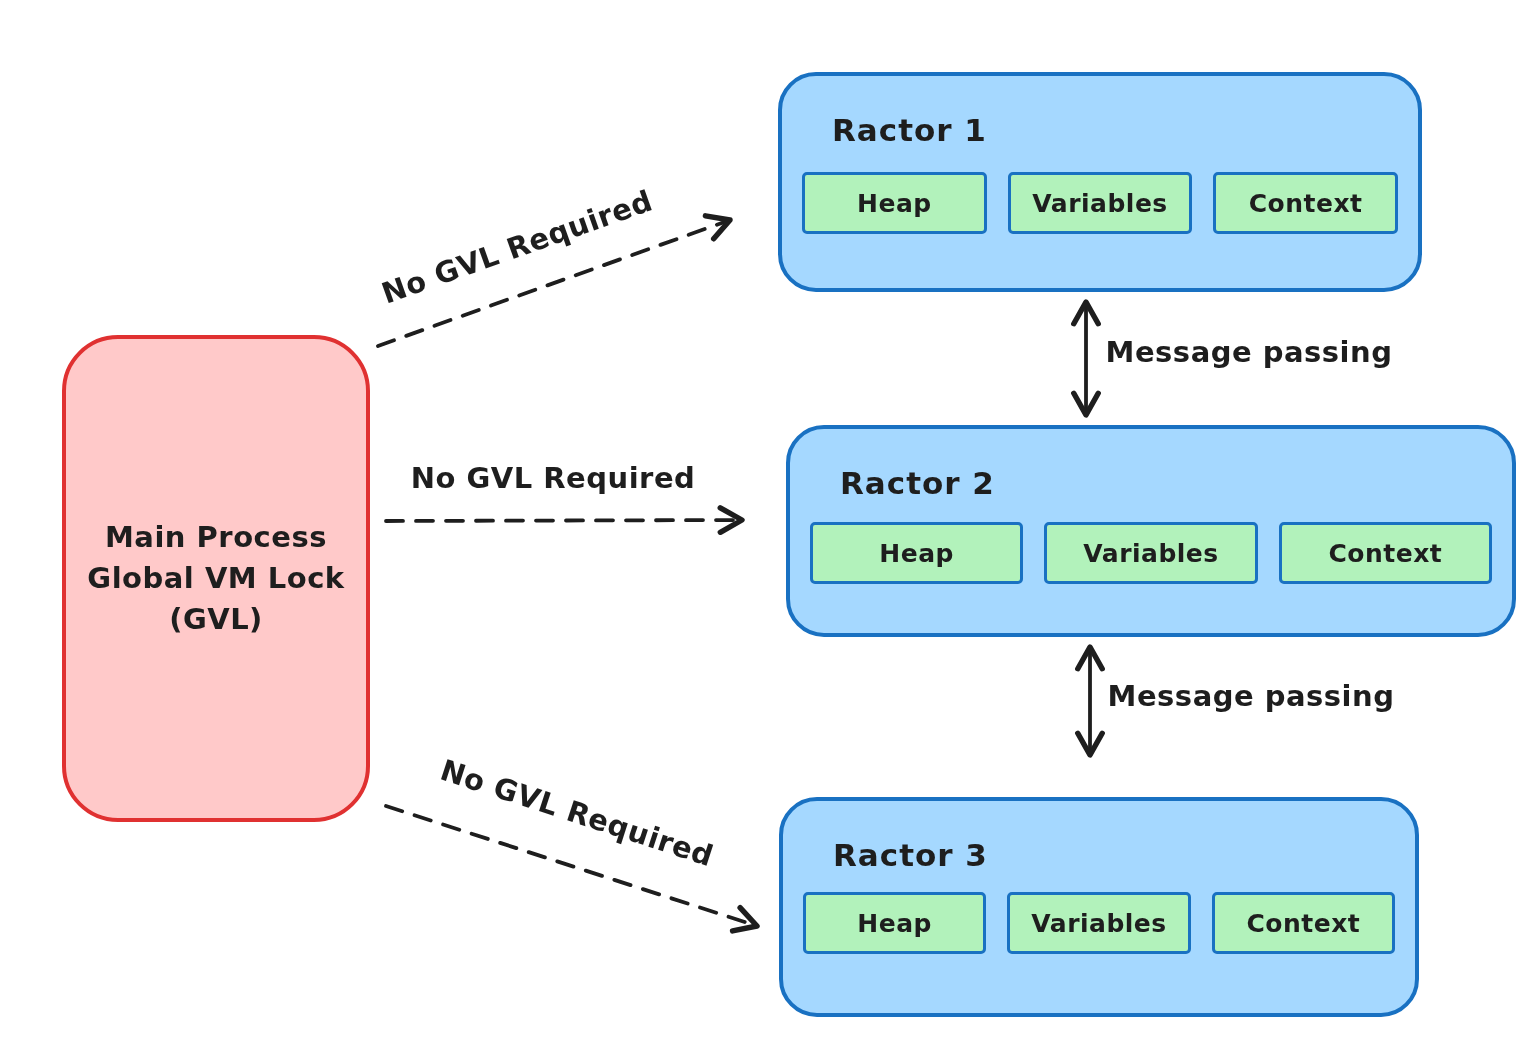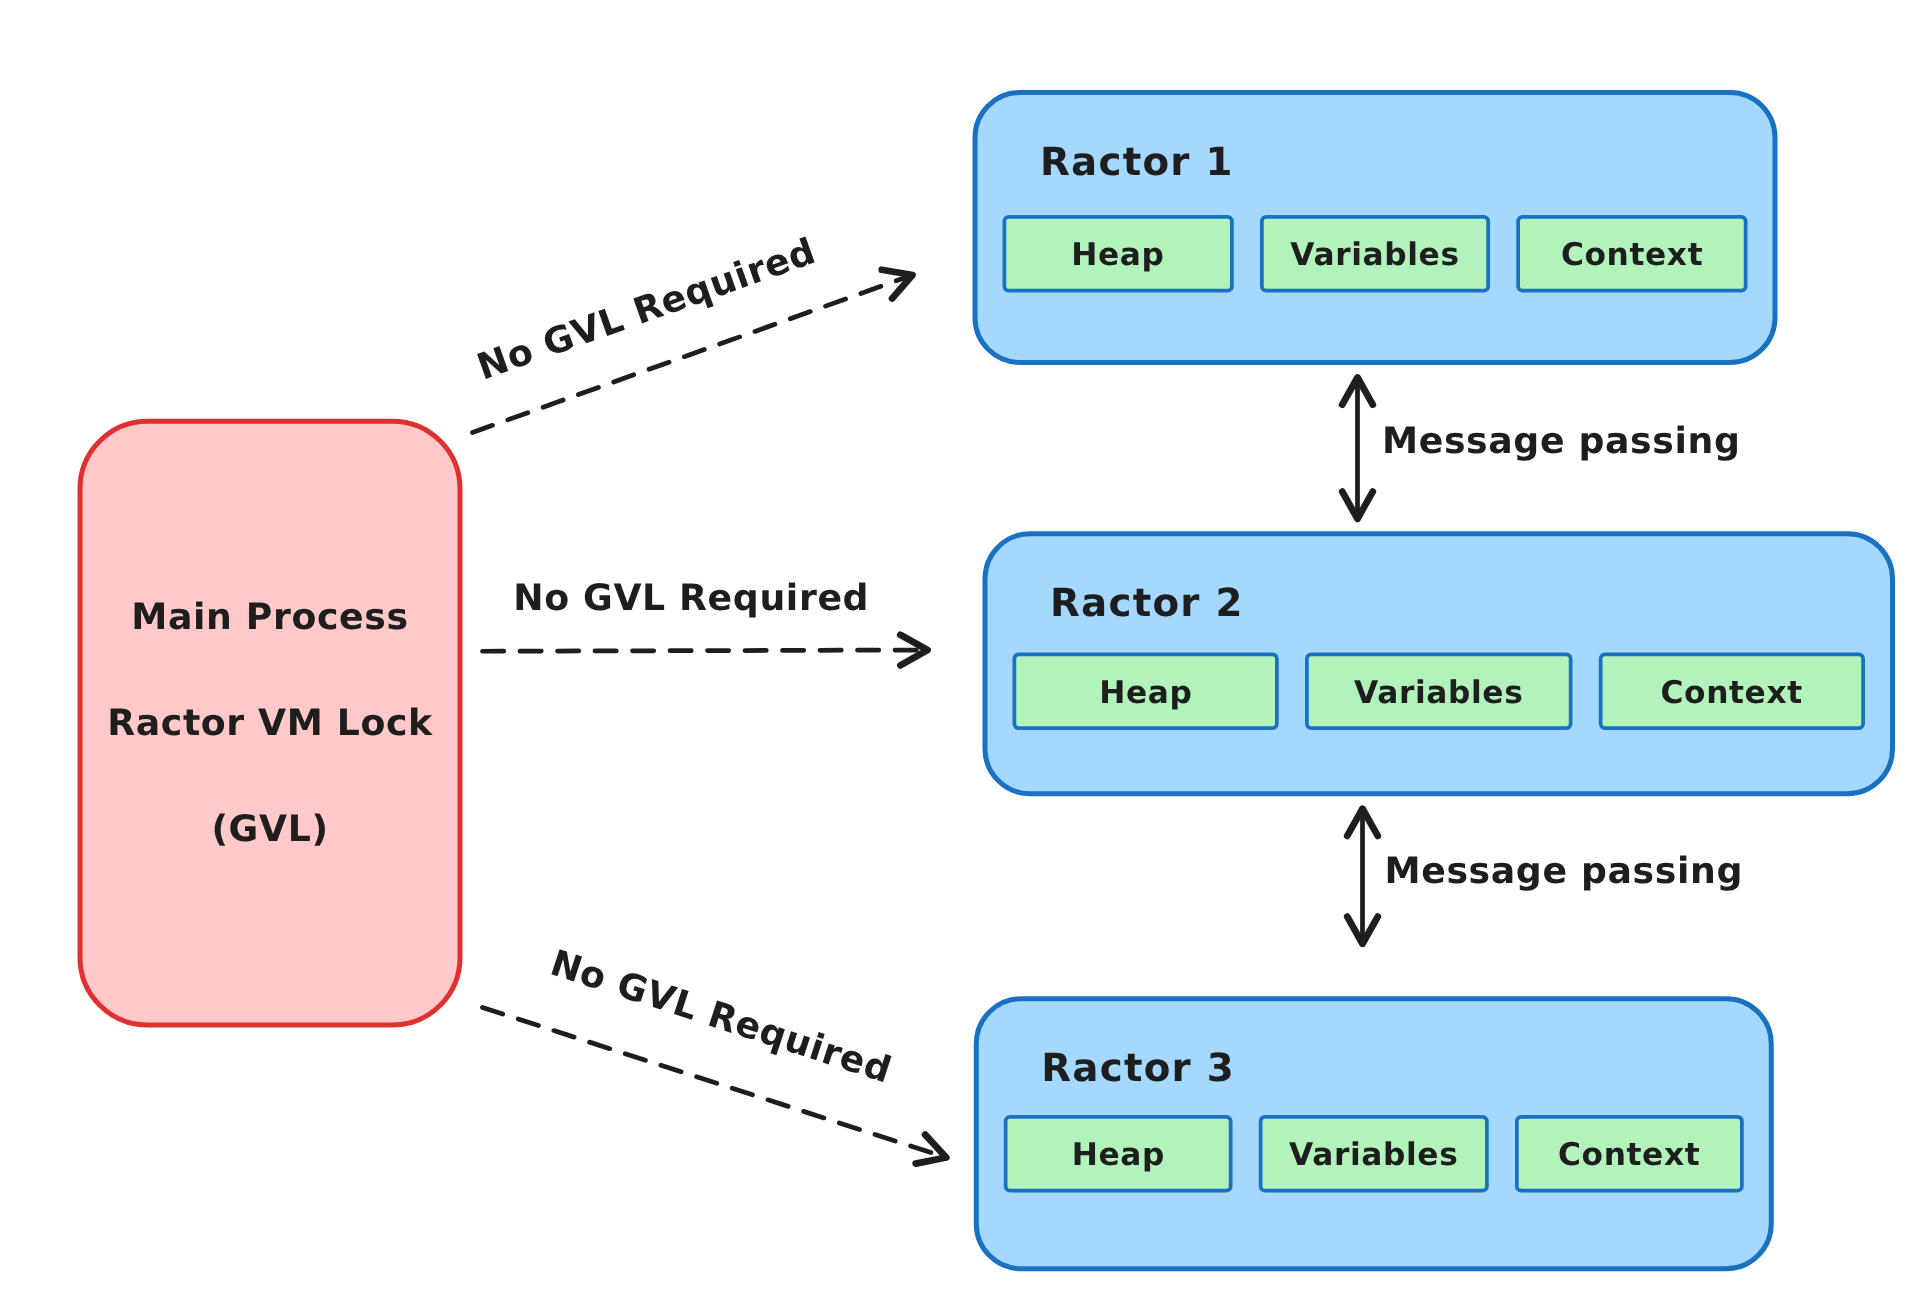--- a/index.html
+++ b/index.html
@@ -31,21 +31,20 @@
     width: 308px; height: 487px;
     background: #ffc9c9;
     border: 4px solid #e03131;
     border-radius: 56px;
     box-sizing: border-box;
     display: flex;
     flex-direction: column;
     align-items: center;
     justify-content: center;
     z-index: 2;
-    gap: 44px;
   }
   .main-box span {
     font-size: 29px;
     font-weight: 600;
     line-height: 41px;
     letter-spacing: 0.5px;
     white-space: nowrap;
   }
   
   .ractor {
@@ -120,21 +119,21 @@
     </defs>
     <path d="M378,346 L730,220" fill="none" stroke="#1e1e1e" stroke-width="3.8" stroke-dasharray="17 13" stroke-linecap="round" marker-end="url(#ah)"></path>
     <path d="M386,521 L742,520" fill="none" stroke="#1e1e1e" stroke-width="3.8" stroke-dasharray="17 13" stroke-linecap="round" marker-end="url(#ah)"></path>
     <path d="M386,806 L757,926" fill="none" stroke="#1e1e1e" stroke-width="3.8" stroke-dasharray="17 13" stroke-linecap="round" marker-end="url(#ah)"></path>
     <path d="M1086,302 L1086,415" fill="none" stroke="#1e1e1e" stroke-width="3.8" stroke-linecap="round" marker-start="url(#ah)" marker-end="url(#ah)"></path>
     <path d="M1090,647 L1090,755" fill="none" stroke="#1e1e1e" stroke-width="3.8" stroke-linecap="round" marker-start="url(#ah)" marker-end="url(#ah)"></path>
   </svg>
 
   <div class="main-box">
     <span>Main Process</span>
-    <span>Ractor VM Lock</span>
+    <span>Global VM Lock</span>
     <span>(GVL)</span>
   </div>
 
   <div id="ractor-1" class="ractor">
     <div class="ractor-title">Ractor 1</div>
     <div class="cells">
       <div class="cell">Heap</div>
       <div class="cell">Variables</div>
       <div class="cell">Context</div>
     </div>

